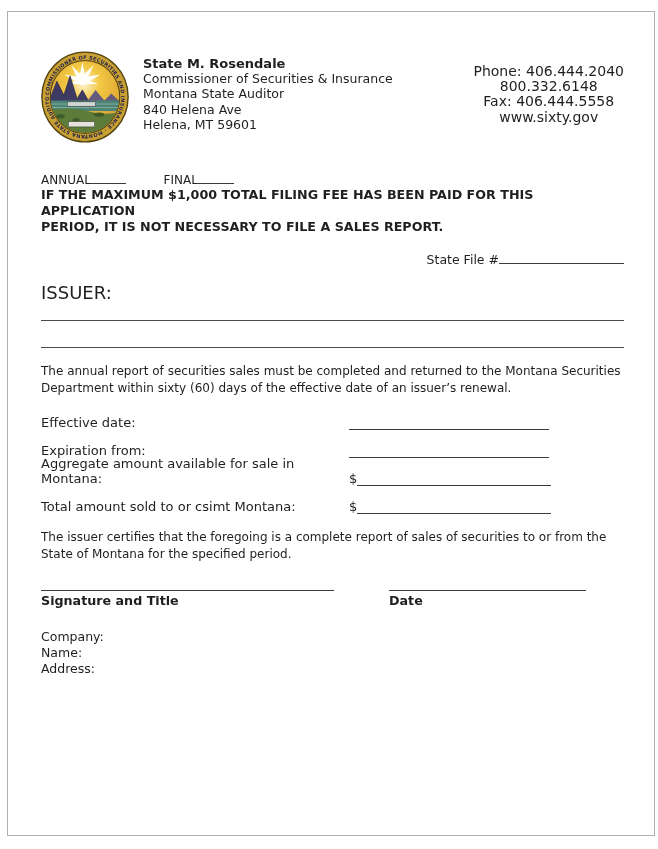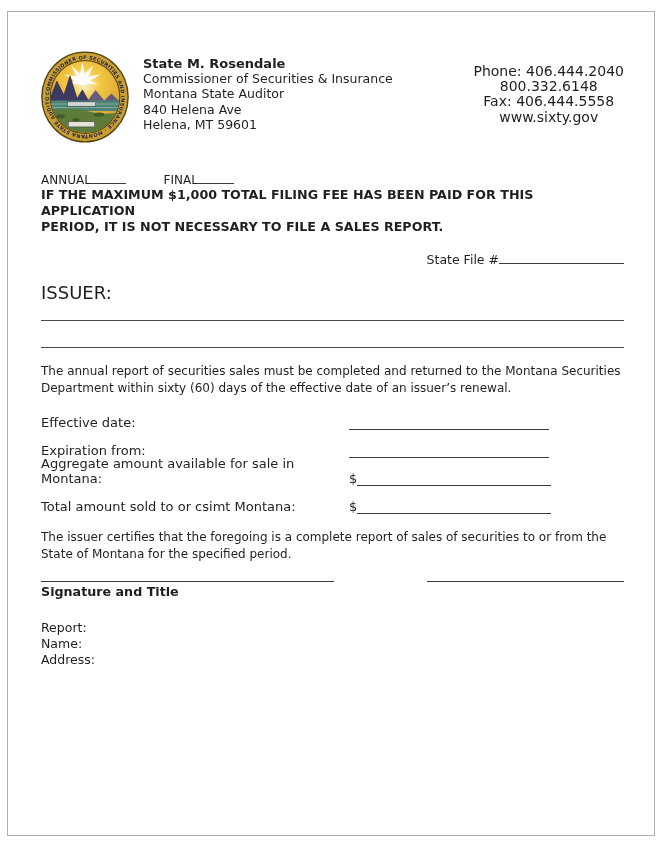--- a/index.html
+++ b/index.html
@@ -55,21 +55,21 @@
 
   
   .fields{margin-top:18px;}
   .field-row{display:flex;align-items:flex-end;margin-bottom:13px;font-size:13px;height:15px;}
   .field-label{flex:0 0 308px;}
   .field-prefix{flex:0 0 auto;}
   .field-line{width:200px;}
   .field-line.money{width:194px;}
 
   
-  .sig-row{display:flex;margin-top:18px;justify-content:space-between;}
+  .sig-row{display:flex;margin-top:27px;}
   .sig-col-left{width:293px;}
   .sig-col-right{width:197px;margin-left:55px;}
   .sig-line{border-bottom:1px solid #3c3c3c;height:0;}
   .sig-label{font-weight:bold;font-size:12.7px;margin-top:2px;}
 
   .footer-block{margin-top:21px;font-size:12.5px;line-height:16px;}
 </style>
 </head>
 <body>
 
@@ -196,23 +196,24 @@
     <div class="para" style="">The issuer certifies that the foregoing is a complete report of sales of securities to or from the
 State of Montana for the specified period.</div>
 
     <div class="sig-row">
       <div class="sig-col-left">
         <div class="sig-line"></div>
         <div class="sig-label">Signature and Title</div>
       </div>
       <div class="sig-col-right">
         <div class="sig-line"></div>
+        <div class="sig-label">Date</div>
       </div>
     </div>
 
     <div class="footer-block">
-      <div>Report:</div>
+      <div>Company:</div>
       <div>Name:</div>
       <div>Address:</div>
     </div>
 
   </div>
 </div>
 
 </body></html>

